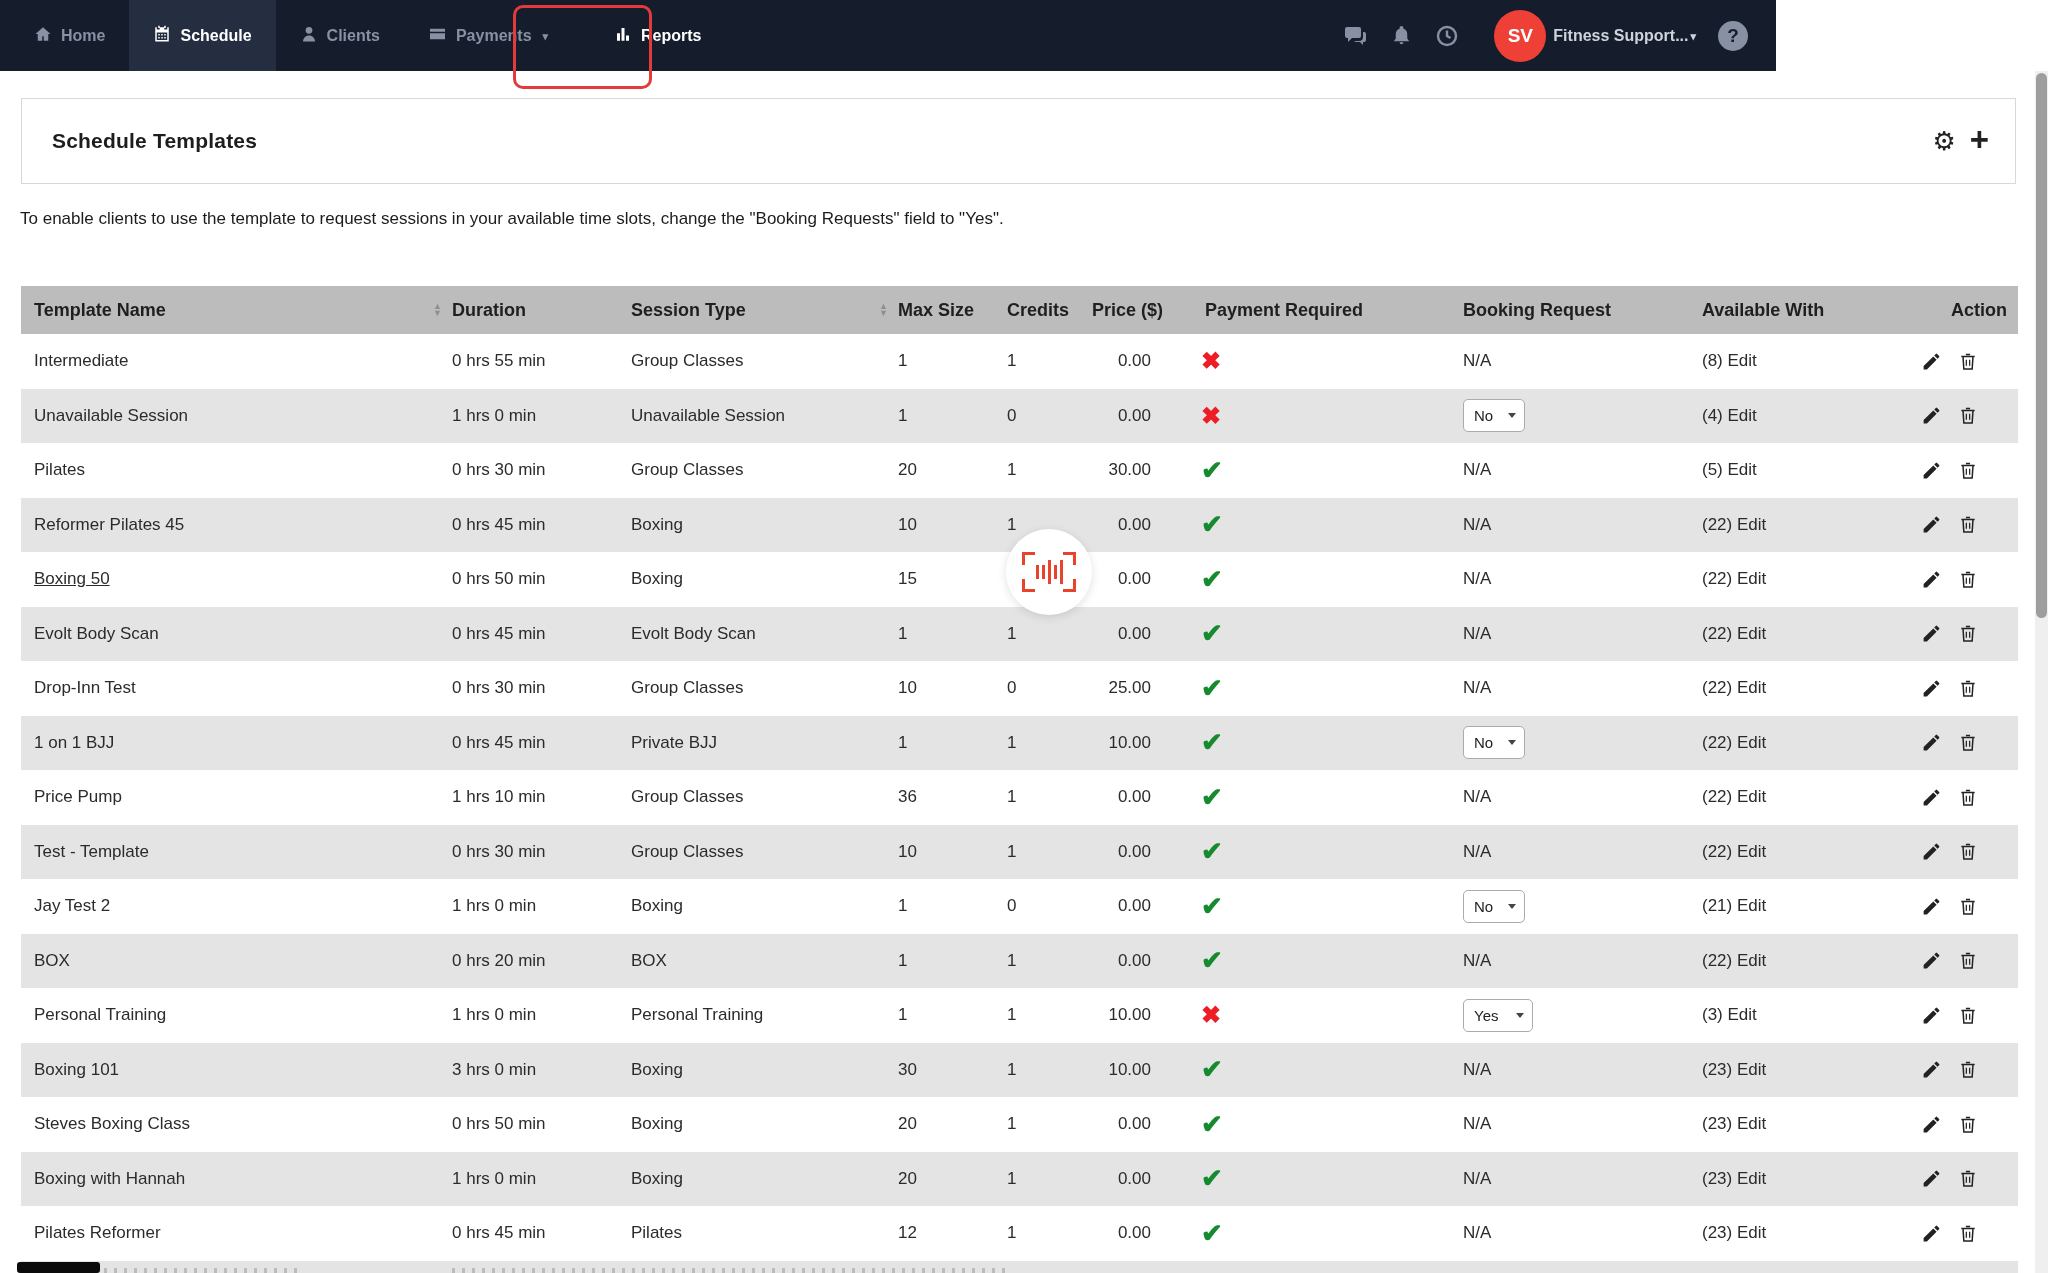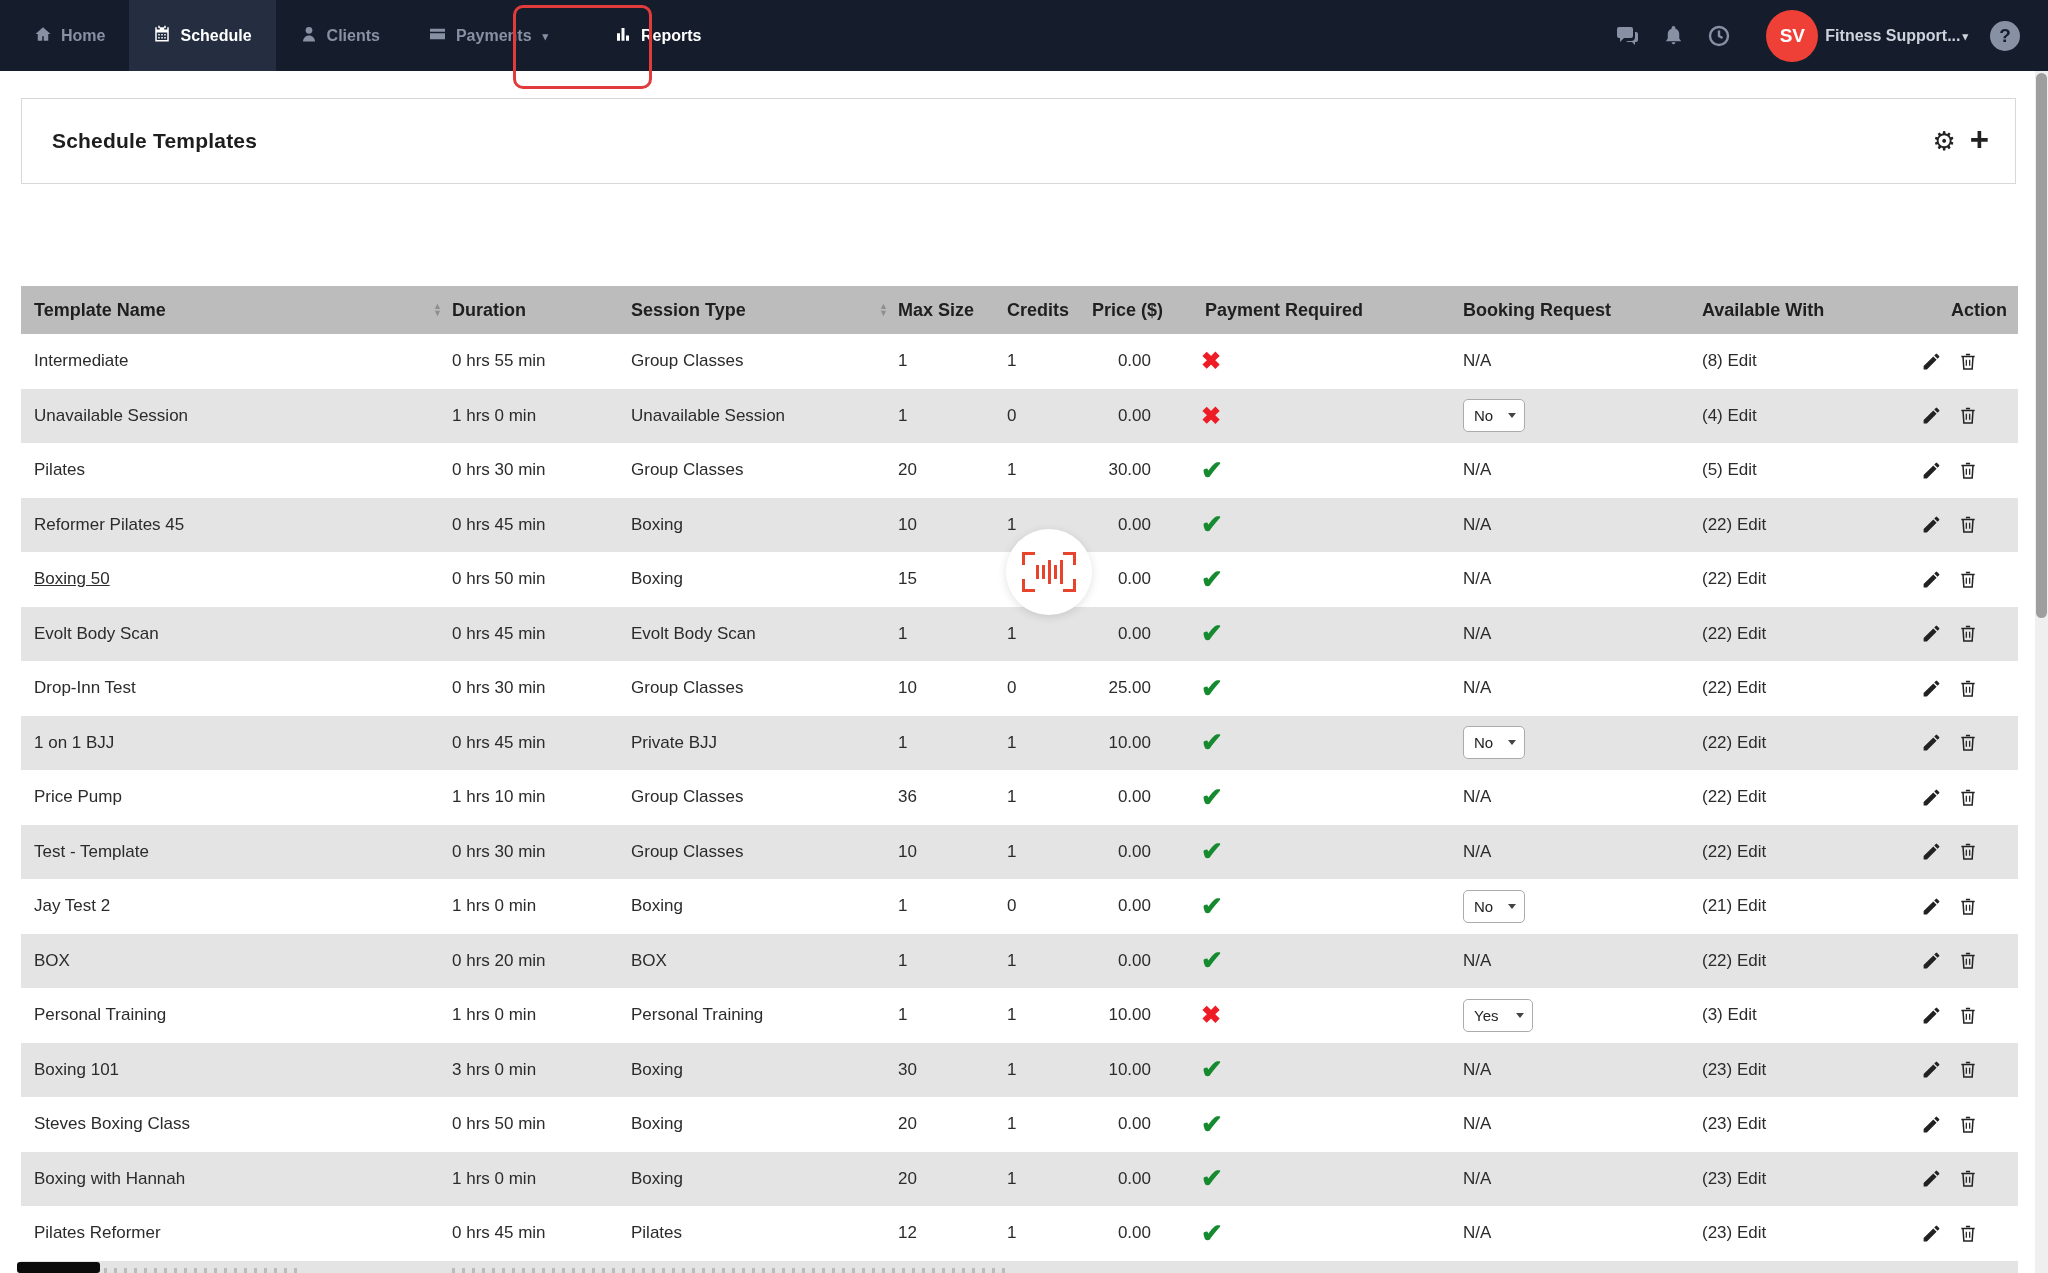--- a/index.html
+++ b/index.html
@@ -2,21 +2,21 @@
 <html><head>
 <meta charset="utf-8">
 <style>
   html,body{margin:0;padding:0;}
   body{
     width:2048px;height:1273px;position:relative;overflow:hidden;
     background:#ffffff;font-family:"Liberation Sans", sans-serif;color:#2b2b2b;
   }
   
   .navbar{
-    position:absolute;left:0;top:0;width:2048px;height:71px;
+    position:absolute;left:0;top:0;width:1776px;height:71px;
     background:#151c2c;display:flex;align-items:stretch;z-index:5;
   }
   .nav-left{display:flex;align-items:stretch;}
   .nav-item{
     display:flex;align-items:center;gap:9px;padding:0 24px;
     color:#8791a3;font-size:16px;font-weight:bold;cursor:pointer;white-space:nowrap;
   }
   .nav-item svg{flex:0 0 auto;}
   .nav-item.active{background:#242e40;color:#ffffff;}
   .nav-item.white{color:#ffffff;}
@@ -183,20 +183,21 @@
 
 <div class="header-card">
   <div class="page-title">Schedule Templates</div>
   <div class="card-actions">
     <span class="gear">⚙</span>
     <span class="plus">+</span>
   </div>
 </div>
 
 <div class="desc">
+  <div>To enable clients to use the template to request sessions in your available time slots, change the "Booking Requests" field to "Yes".</div>
 </div>
 
 <div class="table">
   <div class="thead">
     <div class="th" style="left:13px">Template Name</div>
     <div class="sort" style="left:412px">
       <span>▲</span>
         <span>▼</span>
     </div>
     <div class="th" style="left:431px">Duration</div>

